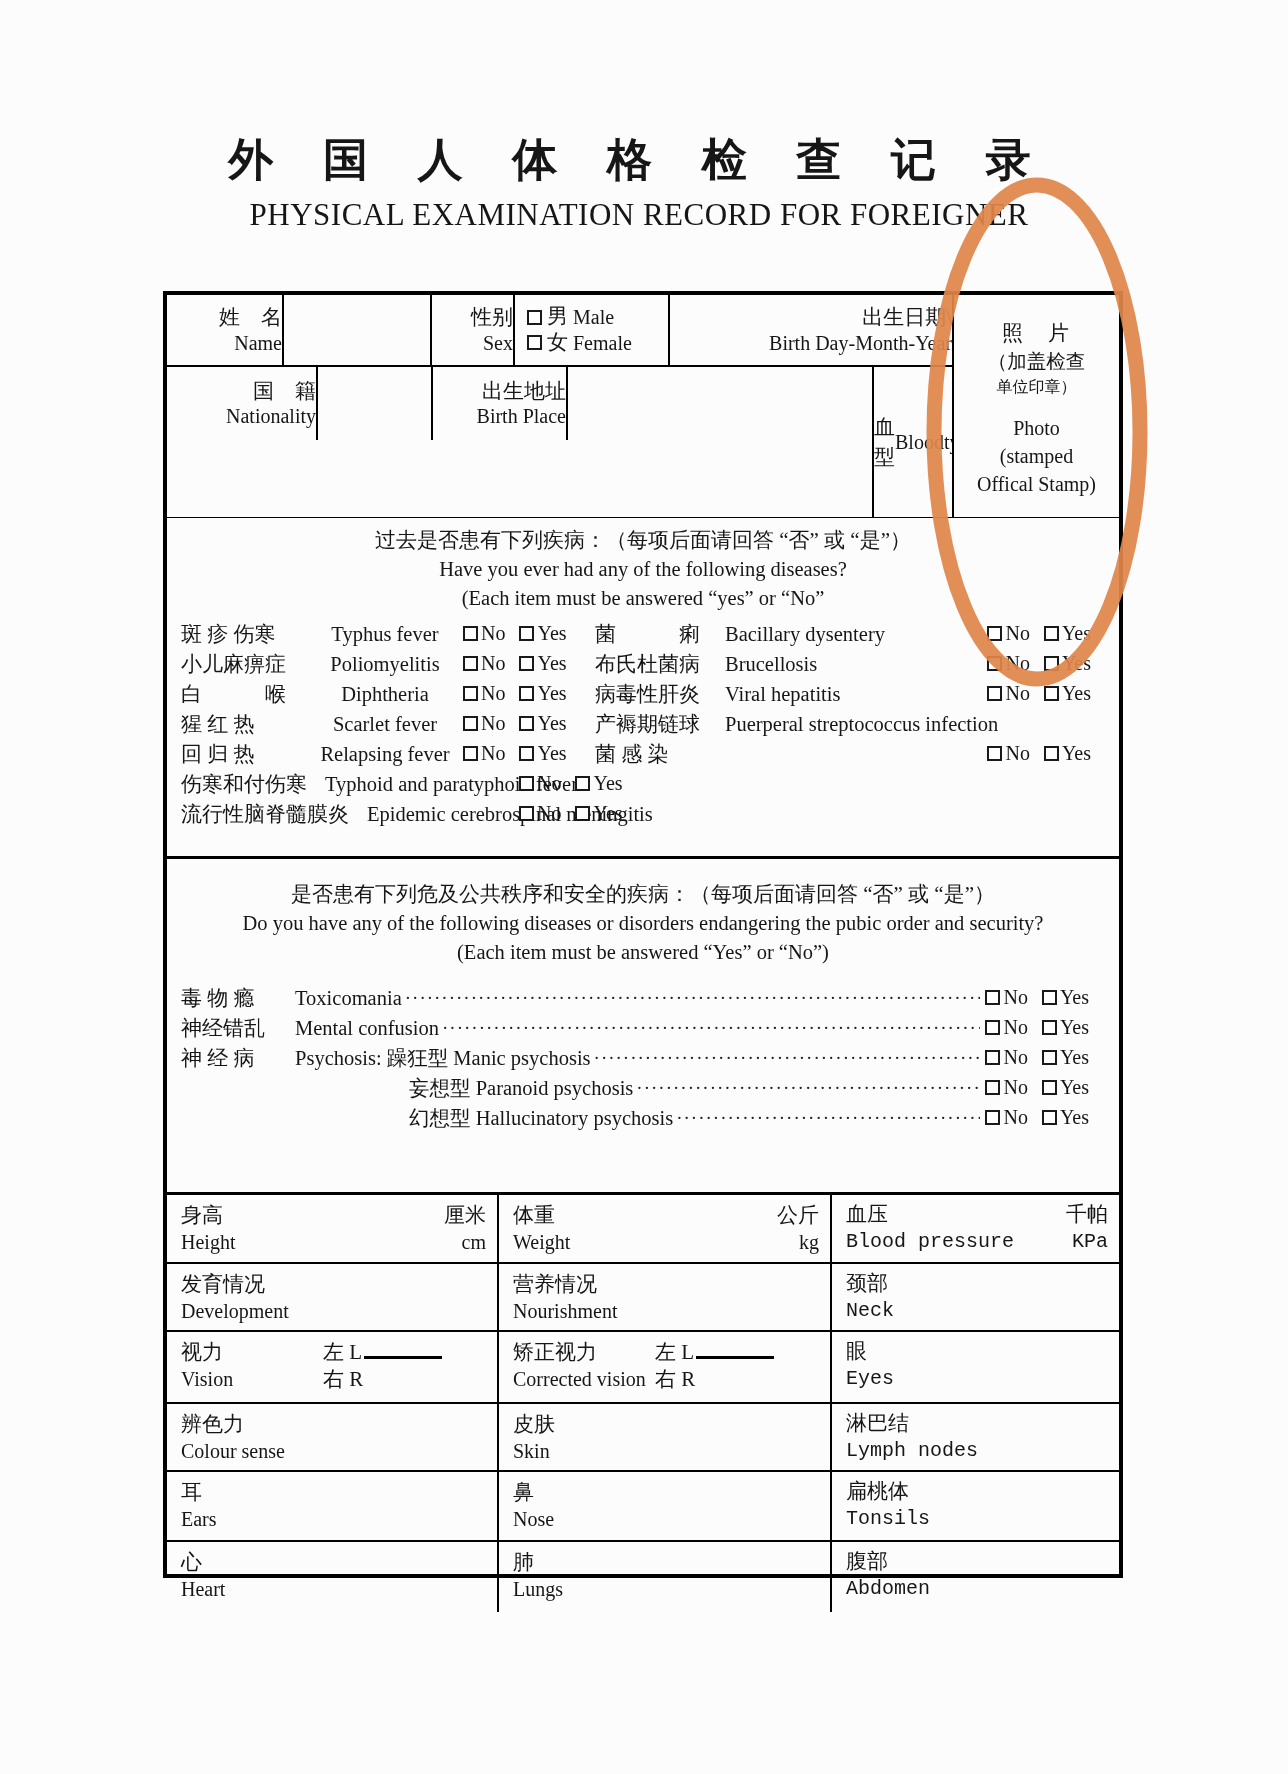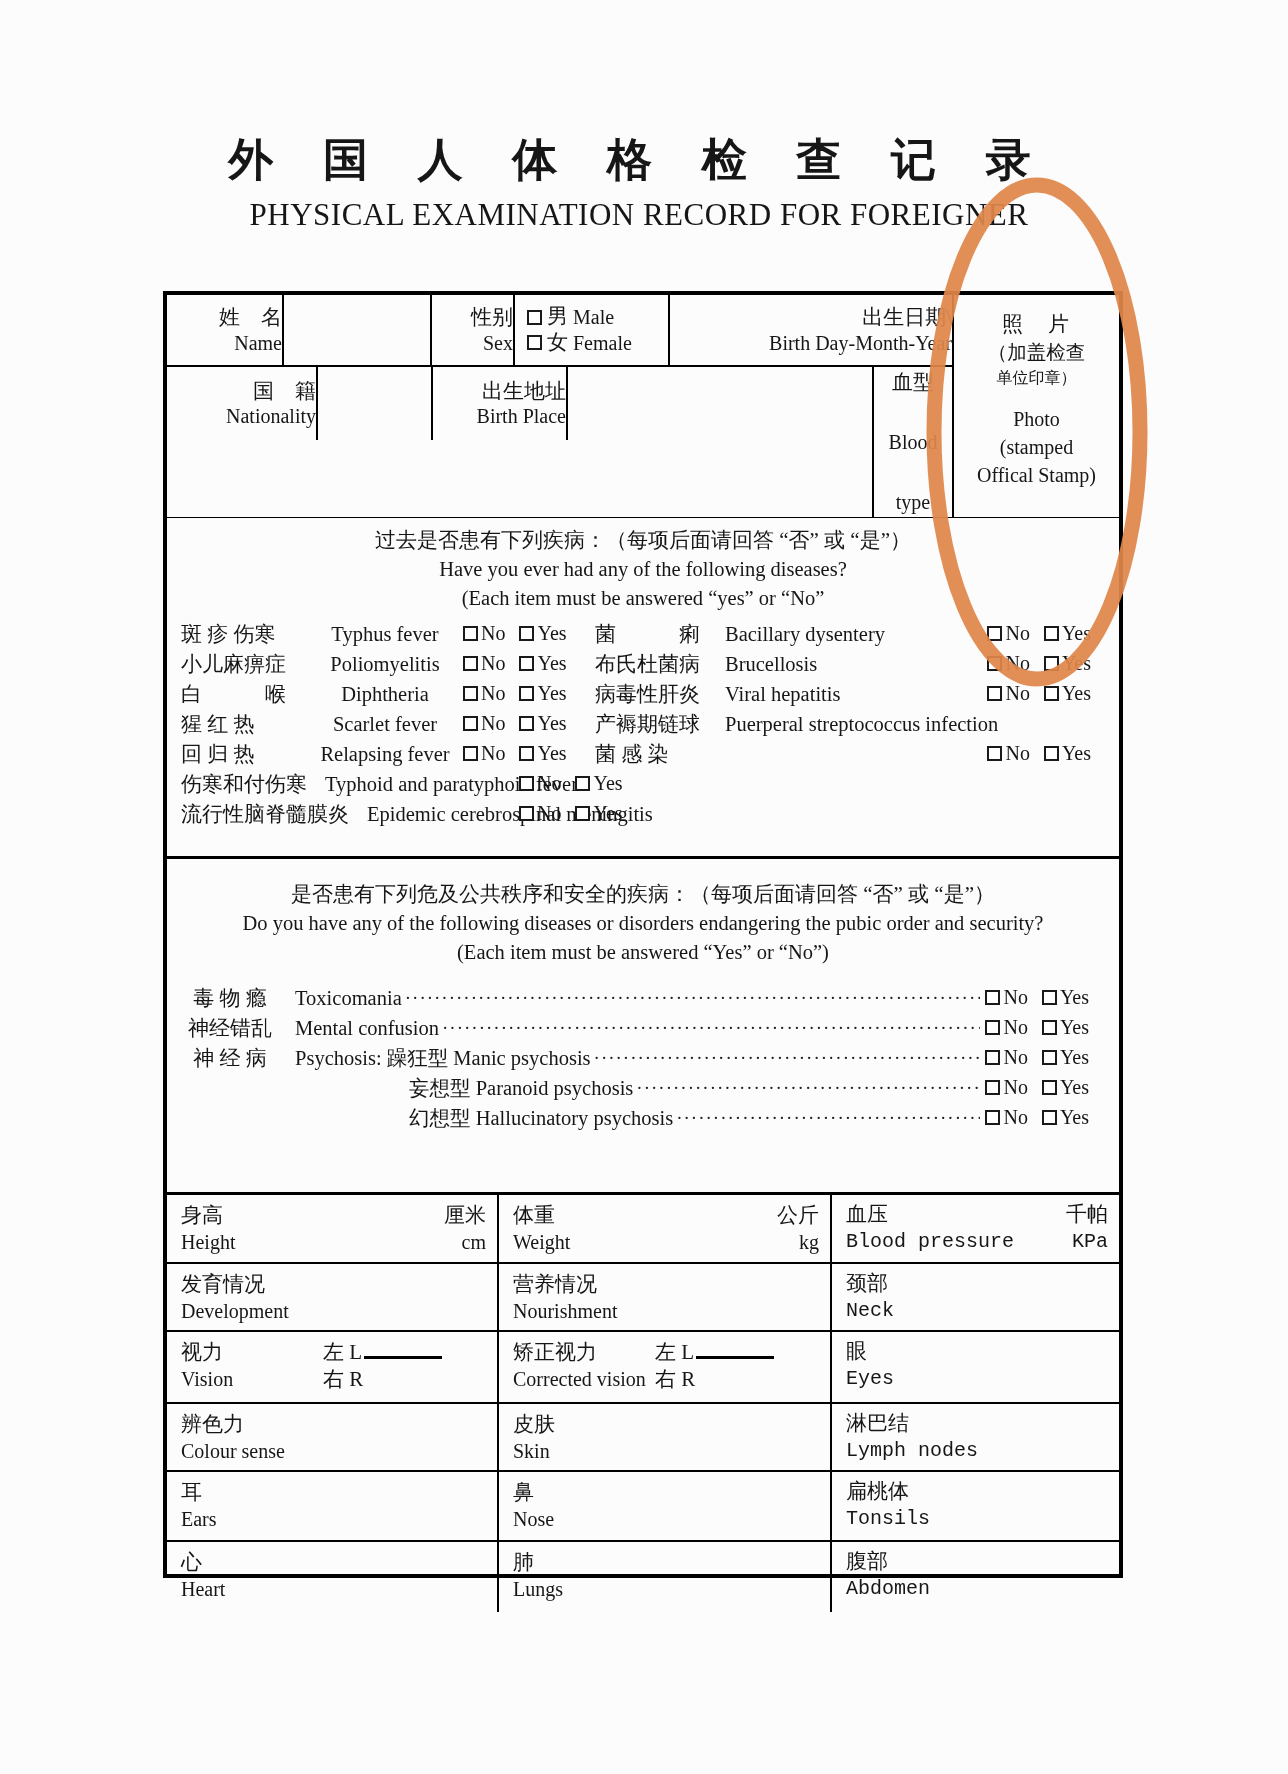--- a/index.html
+++ b/index.html
@@ -21,24 +21,24 @@
   .cell{box-sizing:border-box;border-right:2px solid #000;display:flex;flex-direction:column;
         justify-content:center;align-items:flex-end;text-align:center;line-height:1.22;}
   .noline{border-right:none;}
   .cn{font-size:21px;}
   .en{font-size:20px;}
   .mf{align-items:flex-start;padding-left:12px;}
   .mfline{display:flex;align-items:center;gap:5px;font-size:20px;}
   .bx{display:inline-block;width:15px;height:15px;border:2px solid #1a1a1a;
       box-sizing:border-box;background:#fff;flex:none;}
   .blood{position:absolute;left:705px;top:72px;width:80px;height:150px;border-left:2px solid #000;
-         box-sizing:border-box;background:#fcfcfc;display:flex;flex-direction:column;
+         box-sizing:border-box;background:#fcfcfc;display:flex;flex-direction:row;
          align-items:center;justify-content:space-between;line-height:1.45;}
   .photo{position:absolute;left:785px;top:0;width:167px;height:222px;border-left:2px solid #000;
-         box-sizing:border-box;background:#fcfcfc;text-align:center;padding-top:15px;line-height:1.4;}
+         box-sizing:border-box;background:#fcfcfc;text-align:center;padding-top:24px;line-height:1.4;}
   .photo .gap{height:16px;}
   
   .sec2{height:339px;box-sizing:border-box;border-top:1px solid #000;padding-top:8px;}
   .sec3{height:336px;box-sizing:border-box;border-top:3px solid #000;padding-top:21px;}
   .hline{text-align:center;font-size:21px;line-height:29px;}
   .hlineE{text-align:center;font-size:20.5px;line-height:29px;}
   .drows{margin-top:6px;}
   .drow{position:relative;display:flex;align-items:center;height:30px;font-size:20.5px;padding-left:14px;}
   .d-cn{width:112px;font-size:21px;flex:none;}
   .d-en{width:156px;margin-left:14px;flex:none;white-space:nowrap;text-align:center;}
@@ -46,21 +46,21 @@
   .d-cn2{width:118px;margin-left:12px;font-size:21px;flex:none;}
   .d-en2{margin-left:12px;white-space:nowrap;}
   .d-bx2{position:absolute;right:28px;}
   .d-cnw{font-size:21px;flex:none;}
   .d-enw{margin-left:18px;white-space:nowrap;}
   .d-bxm{position:absolute;left:352px;}
   .cbpair{display:inline-flex;gap:14px;align-items:center;}
   .cb{display:inline-flex;align-items:center;gap:3px;font-size:20px;}
   .xrows{margin-top:16px;}
   .xrow{display:flex;align-items:center;height:30px;padding:0 30px 0 14px;font-size:20.5px;}
-  .x-cn{width:98px;font-size:21px;flex:none;text-align:center;}
+  .x-cn{width:98px;font-size:21px;flex:none;}
   .x-en{margin-left:16px;white-space:nowrap;flex:none;}
   .x-en.ind{margin-left:130px;}
   .x-lead{flex:1 1 0;overflow:hidden;white-space:nowrap;font-size:19px;letter-spacing:1px;
           color:#222;margin:0 3px;}
   .x-bx{flex:none;margin-left:2px;}
   
   .sec4{display:grid;grid-template-columns:332px 333px 287px;
         grid-template-rows:69px 68px 72px 68px 70px 70px;
         border-top:3px solid #000;box-sizing:border-box;}
   .mcell{box-sizing:border-box;border-right:2px solid #000;border-bottom:2px solid #000;

